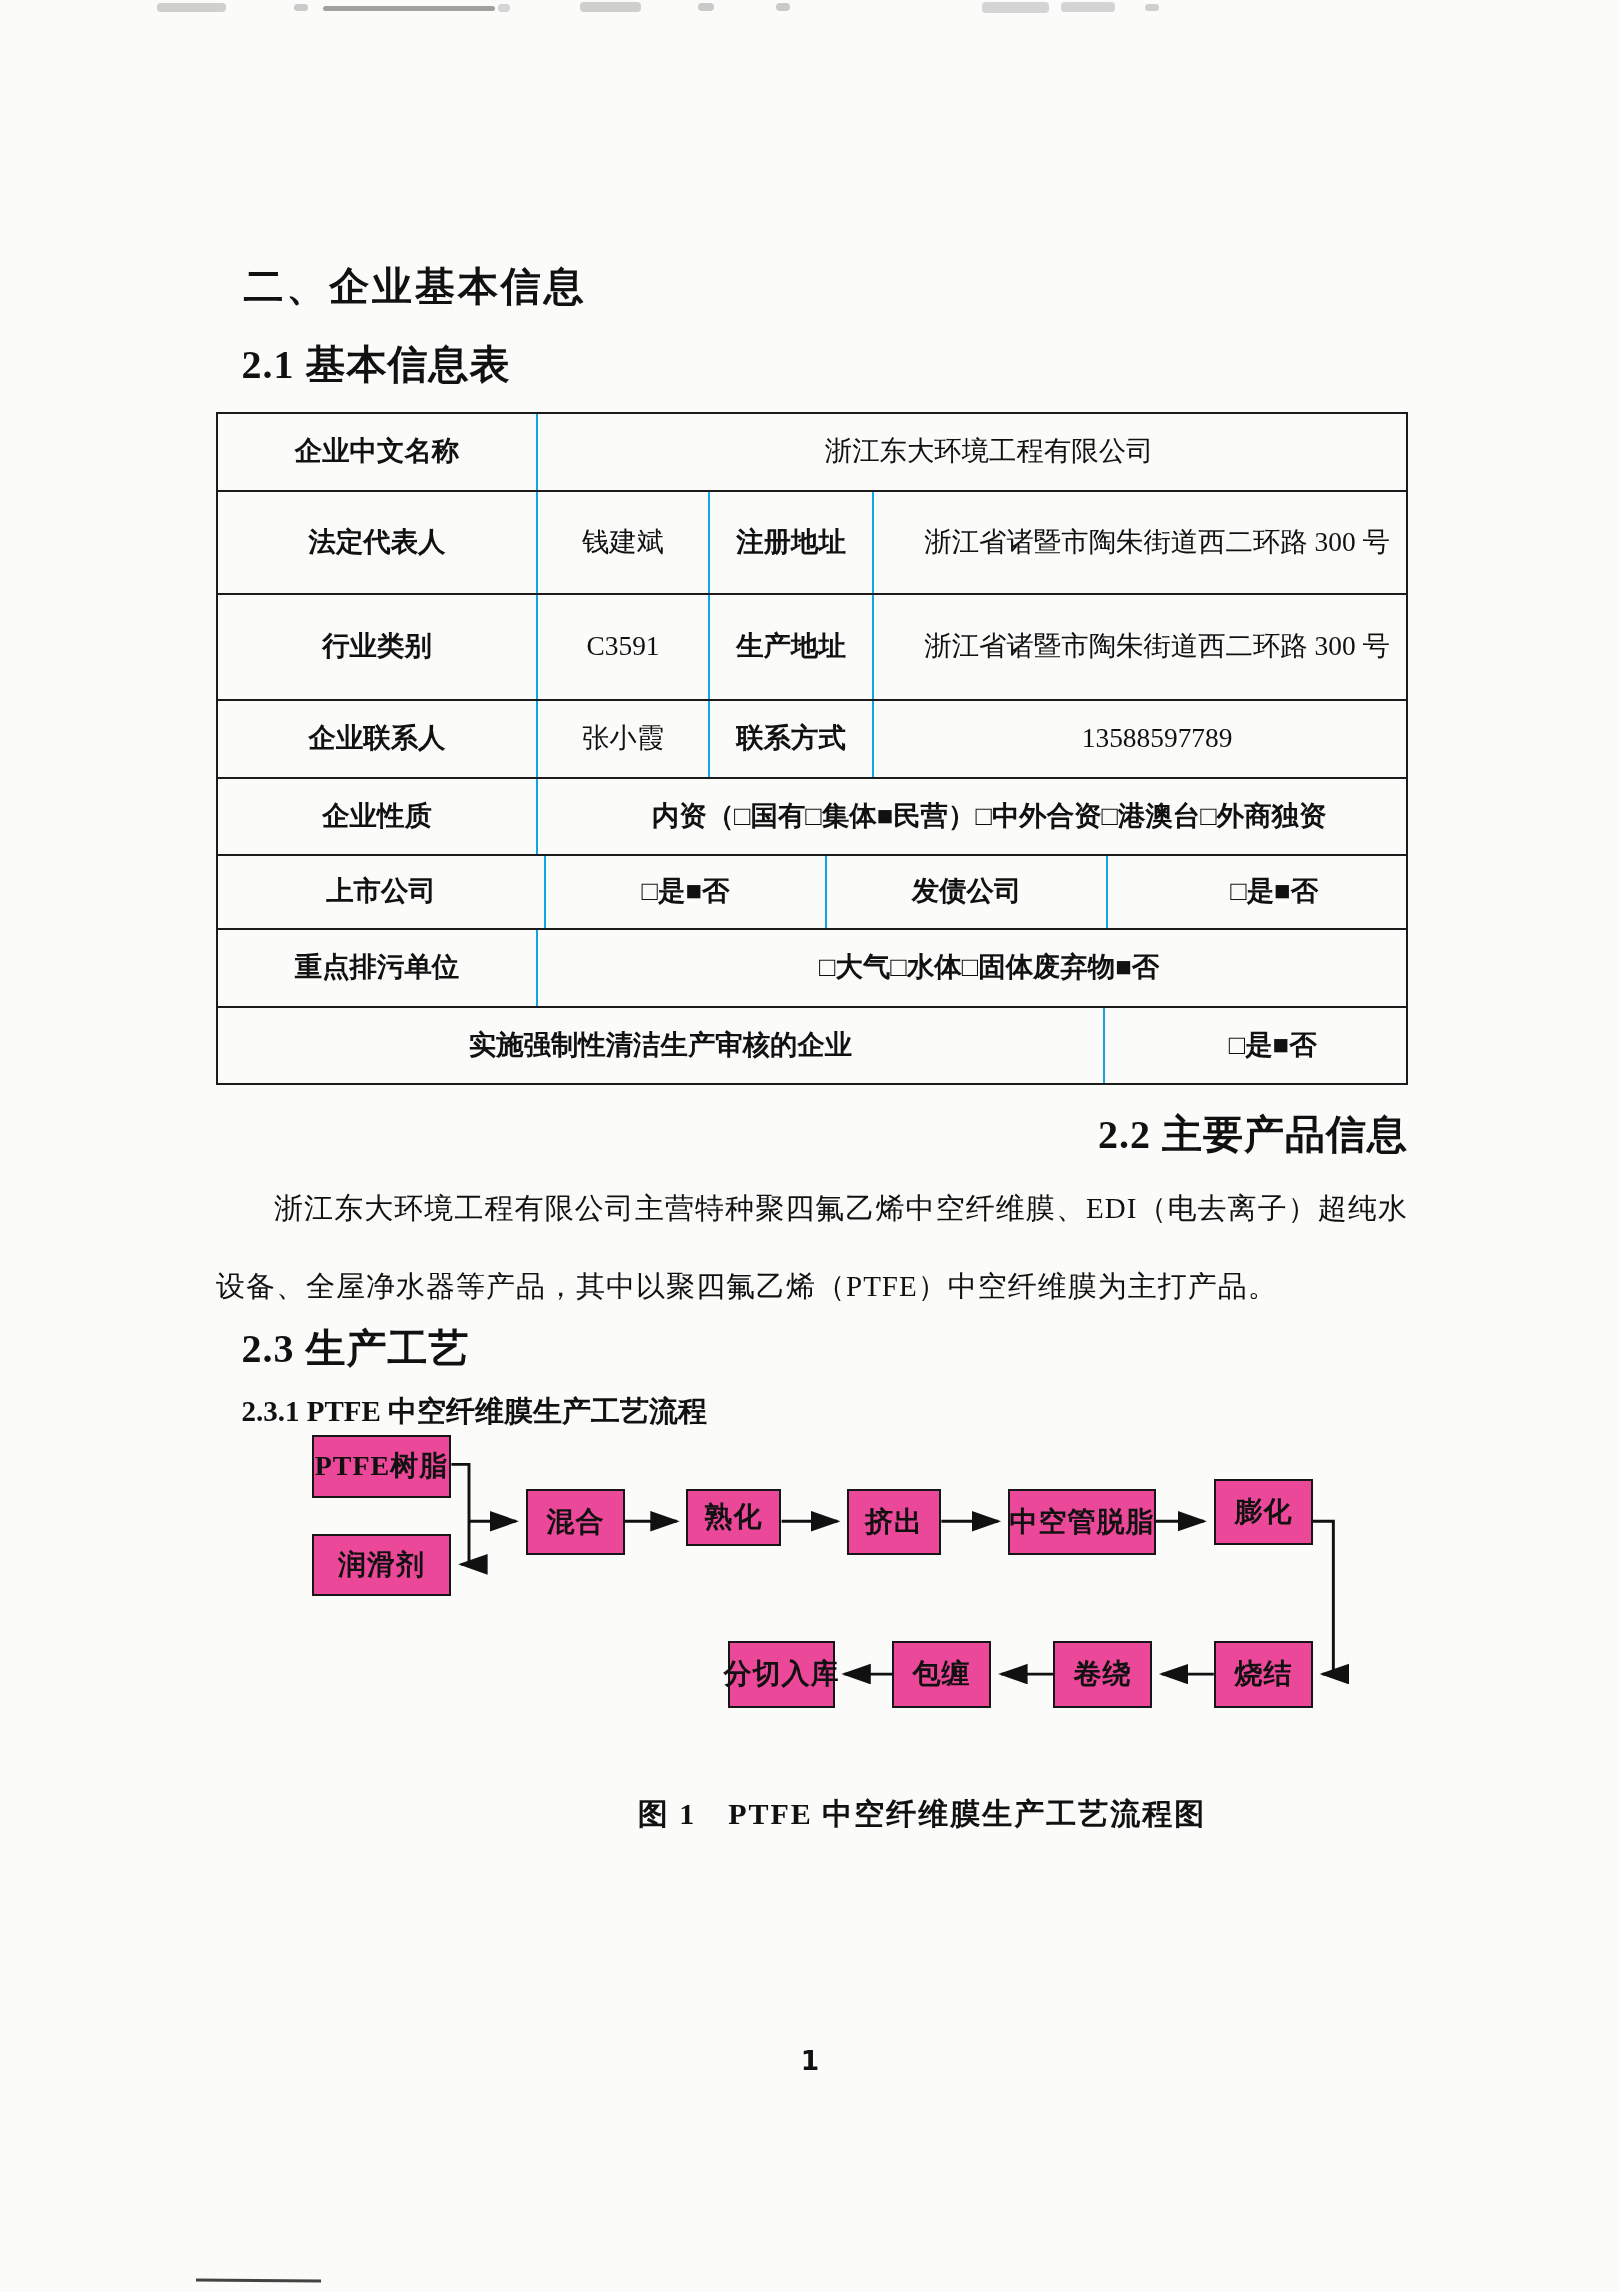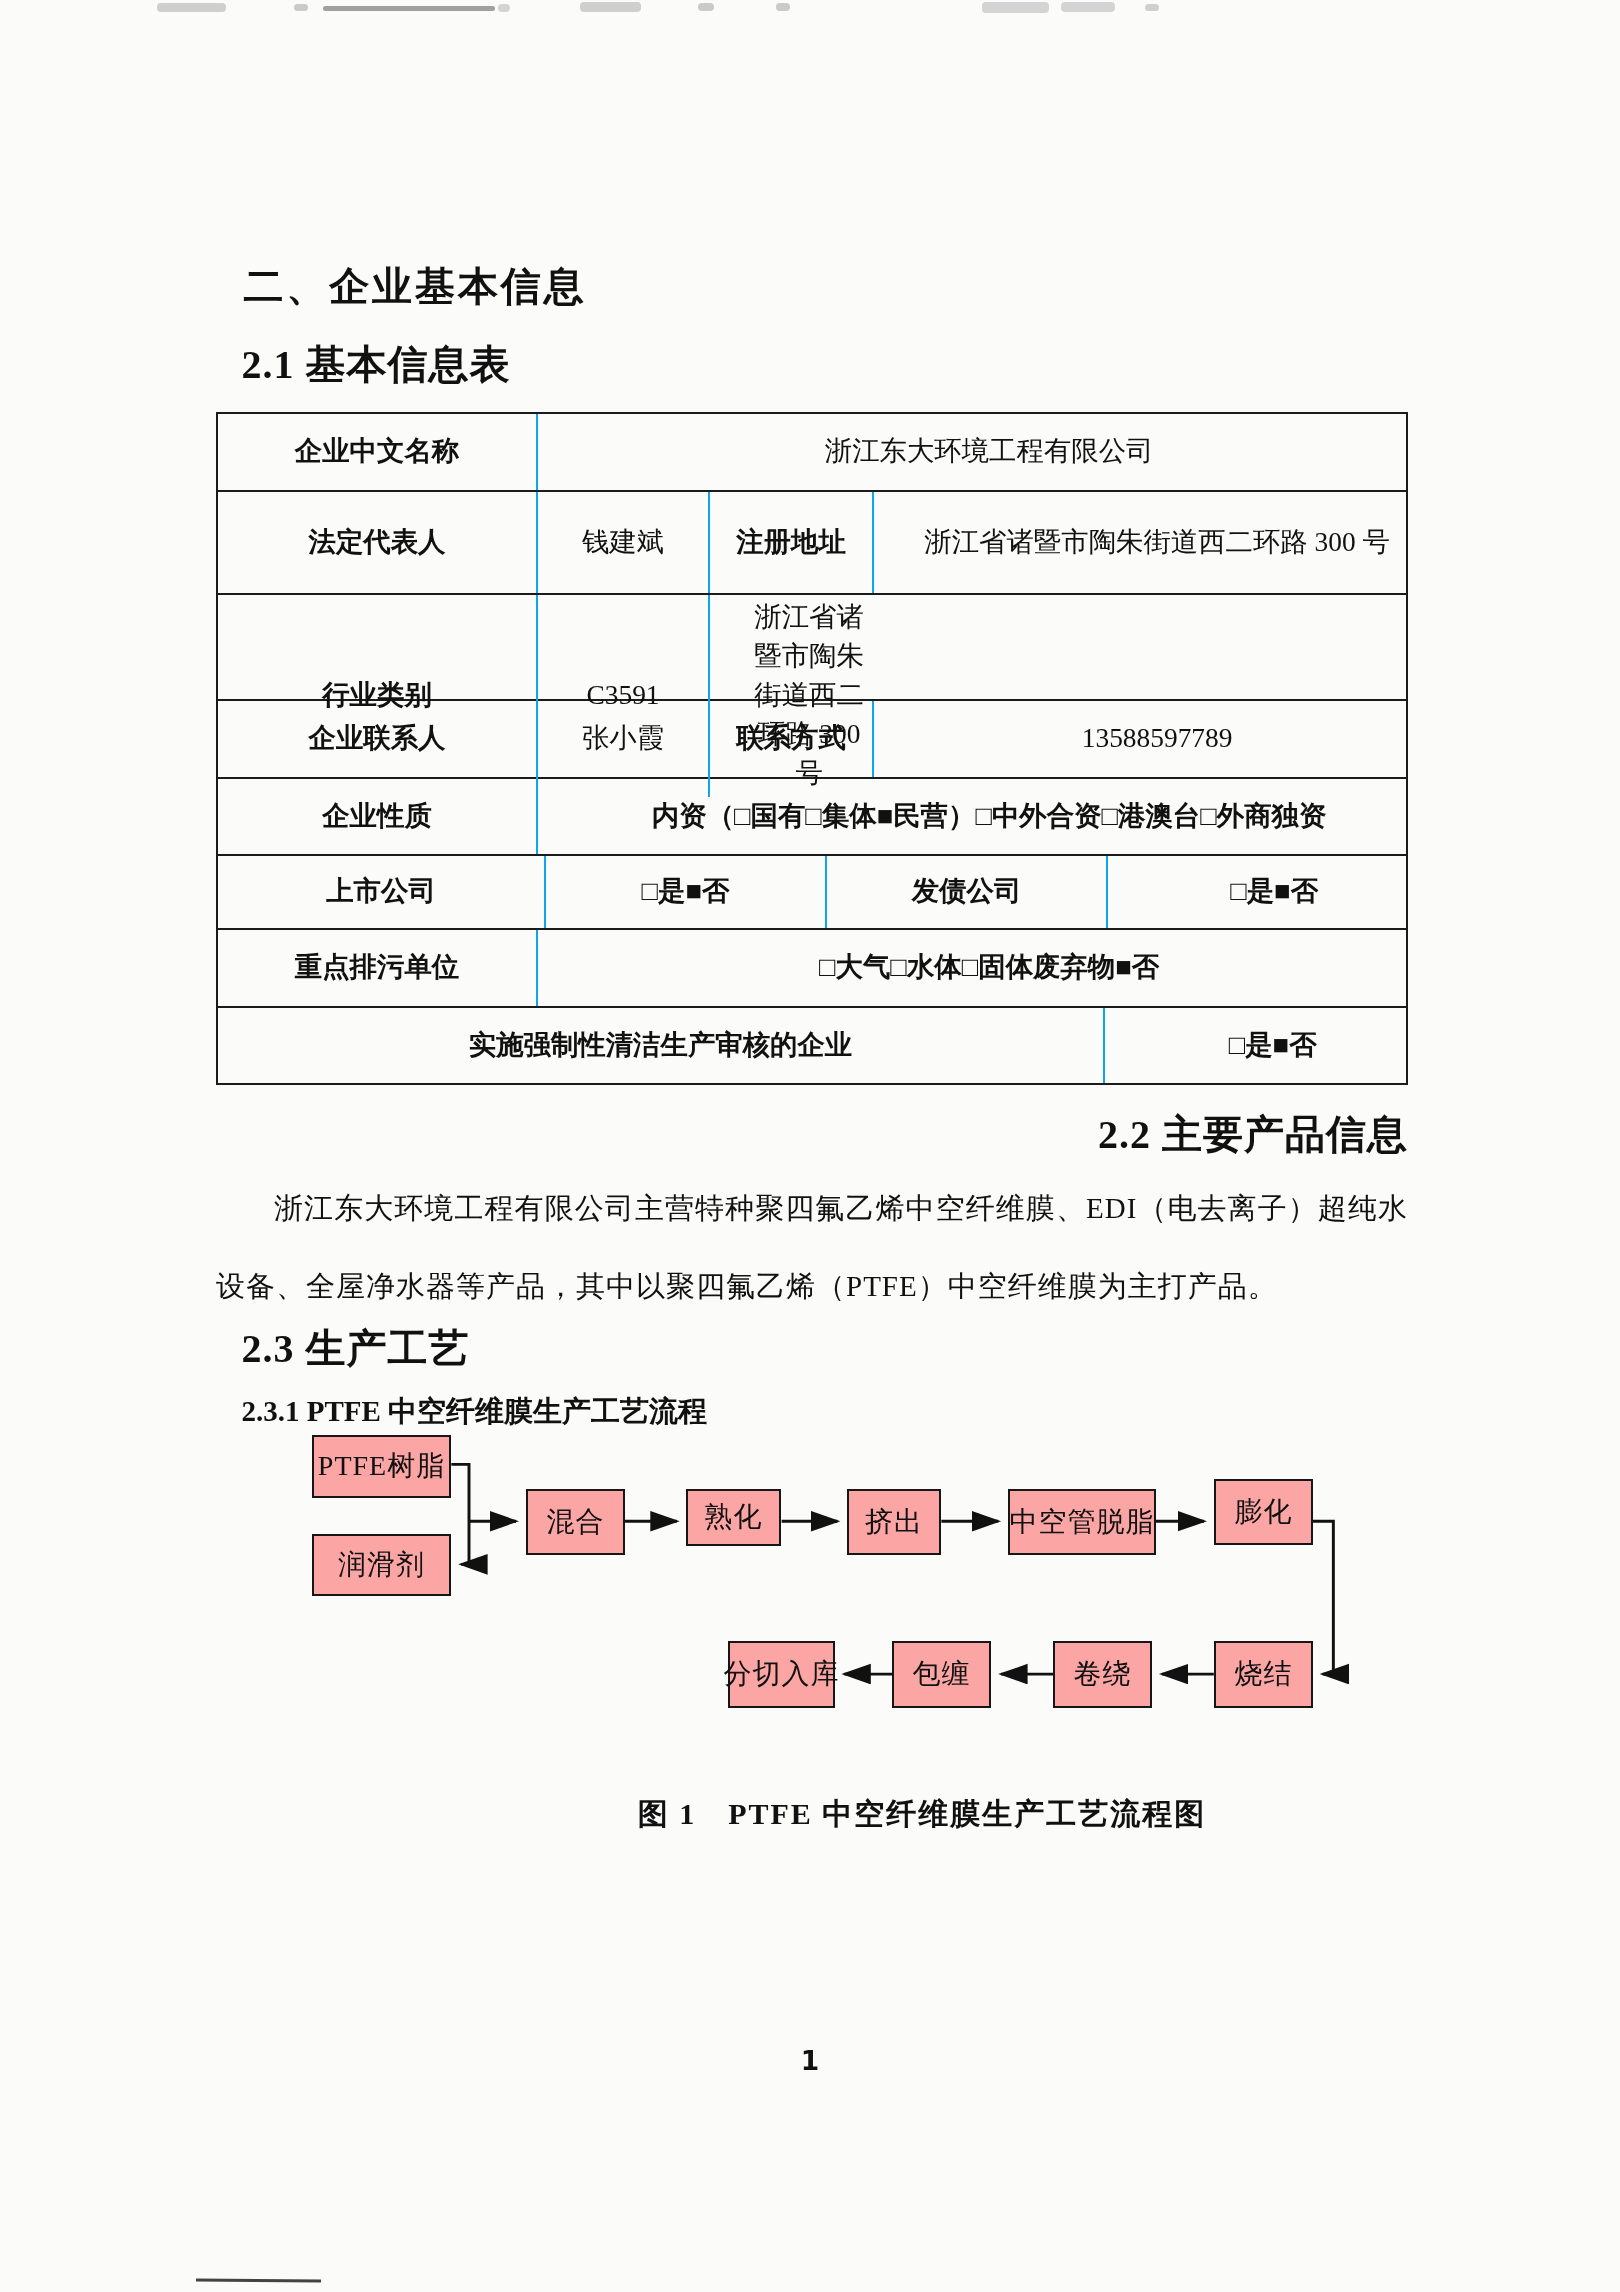--- a/index.html
+++ b/index.html
@@ -32,23 +32,23 @@
   .r1{height:78px;}.r2{height:103px;}.r3{height:106px;}.r4{height:78px;}
   .r5{height:77px;}.r6{height:74px;}.r7{height:78px;}.r8{height:75px;}
   
   .para{
     margin-top:13.7px;font-size:29px;line-height:78px;text-align:justify;
     text-indent:2em;letter-spacing:1px;
   }
   
   .flow{position:relative;margin-top:3.9px;width:1192px;height:294px;}
   .fnode{
-    position:absolute;border:2.9px solid #161616;background:#fca5a5;box-sizing:border-box;
+    position:absolute;border:2.9px solid #161616;background:#ec4899;box-sizing:border-box;
     display:flex;align-items:center;justify-content:center;
-    font-size:28px;font-weight:400;letter-spacing:1px;white-space:nowrap;
+    font-size:28px;font-weight:700;letter-spacing:1px;white-space:nowrap;
   }
   .flow svg{position:absolute;left:0;top:0;}
   
   .figcap{margin-top:65px;text-align:center;font-size:30px;font-weight:bold;
     letter-spacing:2px;position:relative;left:110px;}
   .pageno{position:absolute;left:0;top:2045px;width:1620px;text-align:center;
     font-size:26.5px;font-weight:bold;font-family:"DejaVu Sans","Liberation Sans",sans-serif;}
   
   .art{position:absolute;background:#9a9a9a;border-radius:3.9px;}
 </style>
@@ -80,20 +80,21 @@
     </div>
     <div class="trow cols-b r2">
       <div class="cell lab">法定代表人</div>
       <div class="cell">钱建斌</div>
       <div class="cell lab">注册地址</div>
       <div class="cell">浙江省诸暨市陶朱街道西二环路 300 号</div>
     </div>
     <div class="trow cols-b r3">
       <div class="cell lab">行业类别</div>
       <div class="cell">C3591</div>
+      <div class="cell lab">生产地址</div>
       <div class="cell">浙江省诸暨市陶朱街道西二环路 300 号</div>
     </div>
     <div class="trow cols-b r4">
       <div class="cell lab">企业联系人</div>
       <div class="cell">张小霞</div>
       <div class="cell lab">联系方式</div>
       <div class="cell">13588597789</div>
     </div>
     <div class="trow cols-a r5">
       <div class="cell lab">企业性质</div>

